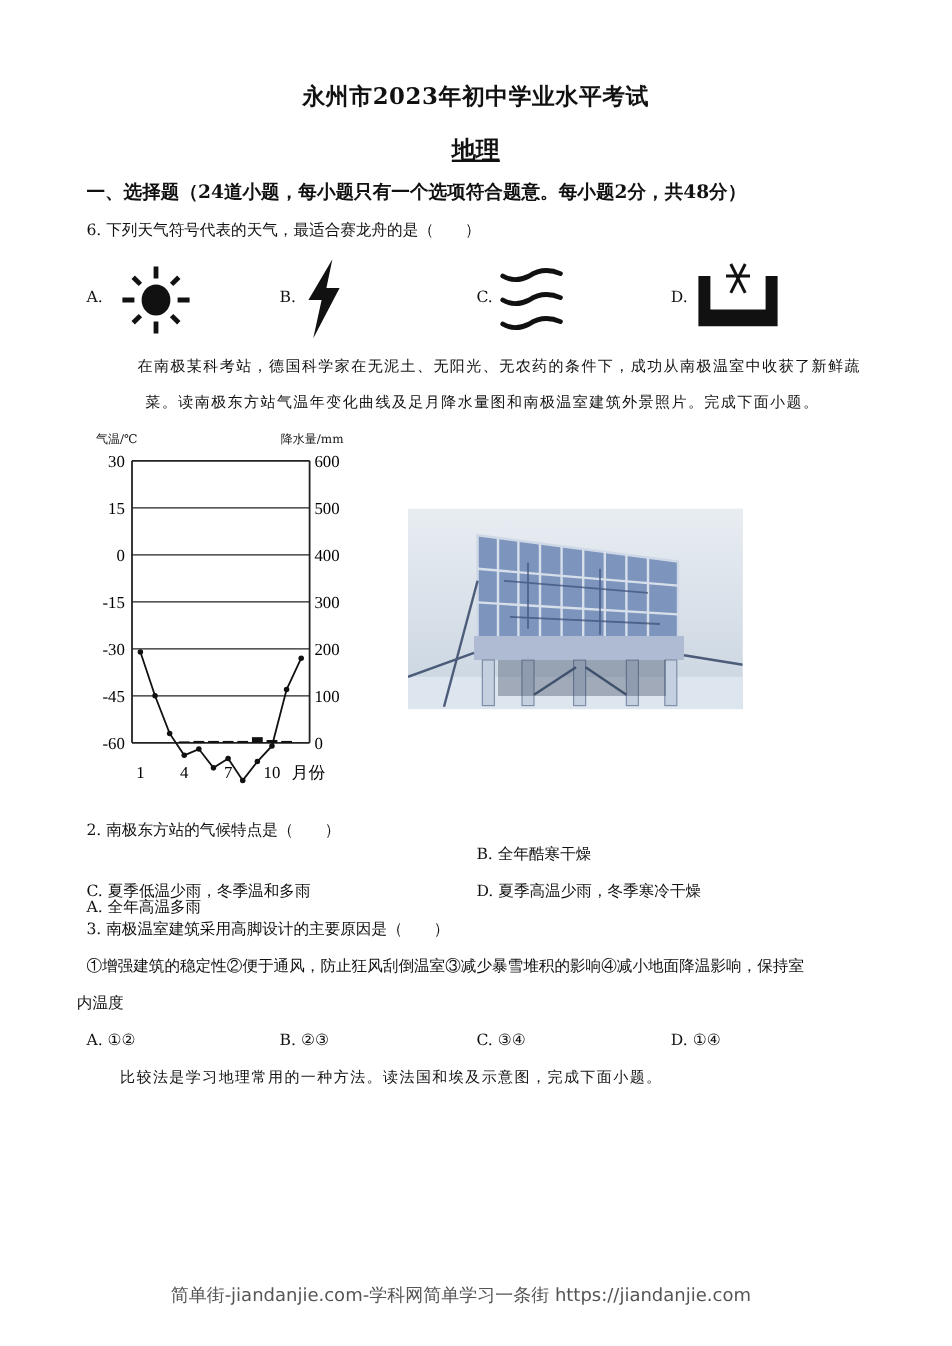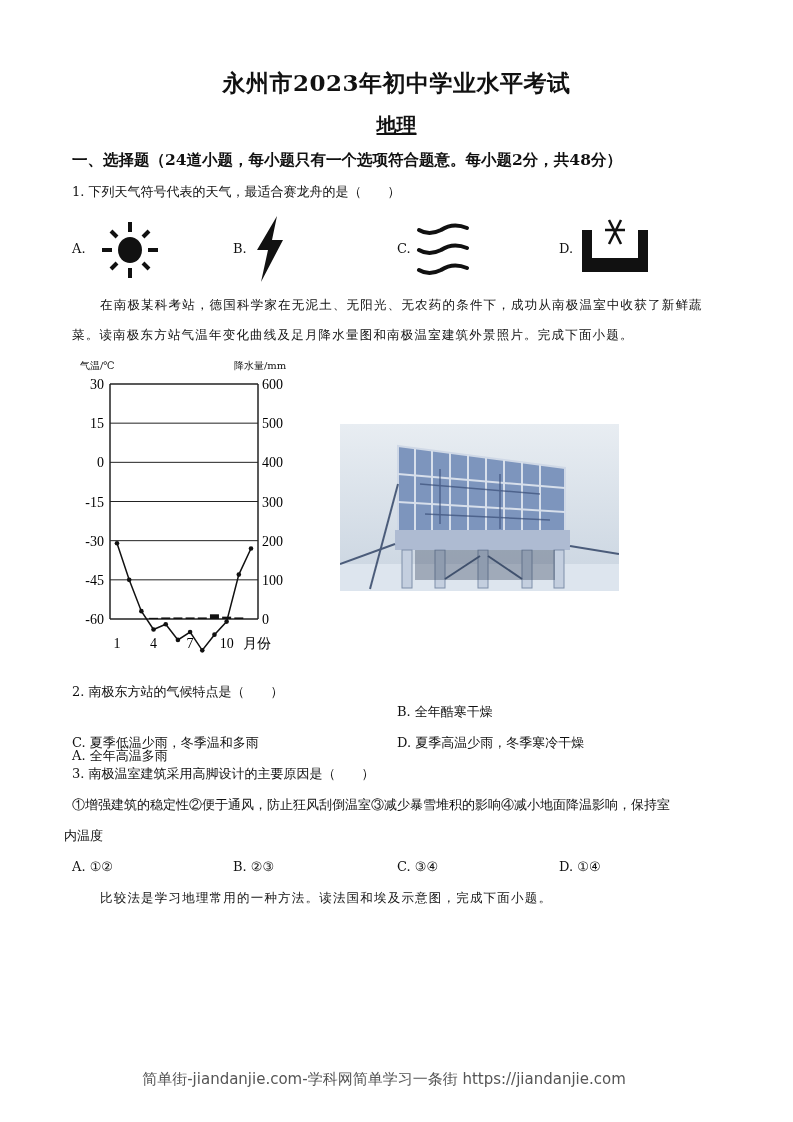--- a/index.html
+++ b/index.html
@@ -1,35 +1,35 @@
 <!DOCTYPE html>
 <html><head>
 <meta charset="utf-8">
 <style>
   html,body{margin:0;padding:0;background:#fff;}
   body{width:793px;height:1122px;position:relative;overflow:hidden;font-family:"DejaVu Serif","Liberation Serif",serif;color:#111;}
   .abs{position:absolute;}
-  .title{left:0;width:793px;text-align:center;top:68px;font-size:23px;font-weight:bold;letter-spacing:0.5px;}
+  .title{left:0;width:793px;text-align:center;top:68px;font-size:19px;font-weight:bold;letter-spacing:0.5px;}
   .subject{left:0;width:793px;text-align:center;top:112px;font-size:20px;font-weight:bold;text-decoration:underline;}
   .section{left:72px;top:150px;font-size:15.5px;font-weight:bold;}
   .q{font-size:13px;}
   .opt-label{font-size:13px;}
   .para{font-size:12.5px;letter-spacing:1.2px;line-height:30px;}
   .footer{left:0;width:768px;text-align:center;top:1070px;font-family:"DejaVu Sans","Liberation Sans",sans-serif;font-size:15px;color:#555;}
   .chart-label{font-size:10px;}
   .photo{left:340px;top:424px;width:279px;height:167px;overflow:hidden;background:#dfe6ee;}
 </style>
 </head>
 <body>
 
 <div class="abs title">永州市2023年初中学业水平考试</div>
 <div class="abs subject">地理</div>
 <div class="abs section">一、选择题（24道小题，每小题只有一个选项符合题意。每小题2分，共48分）</div>
 
-<div class="abs q" style="left:72px;top:183px;">1. 下列天气符号代表的天气，最适合赛龙舟的是（　　）</div>
+<div class="abs q" style="left:72px;top:183px;">6. 下列天气符号代表的天气，最适合赛龙舟的是（　　）</div>
 
 <div class="abs opt-label" style="left:72px;top:241px;">A.</div>
 <svg class="abs" style="left:98px;top:220px;" width="64" height="60" viewBox="0 0 64 60">
   <ellipse cx="32" cy="30" rx="12" ry="13" fill="#111"></ellipse>
   <g stroke="#111" stroke-width="4" stroke-linecap="butt">
     <line x1="32" y1="2" x2="32" y2="12"></line>
     <line x1="32" y1="48" x2="32" y2="58"></line>
     <line x1="4" y1="30" x2="14" y2="30"></line>
     <line x1="50" y1="30" x2="60" y2="30"></line>
     <line x1="13" y1="11" x2="19" y2="17"></line>
@@ -57,21 +57,21 @@
 <svg class="abs" style="left:580px;top:216px;" width="70" height="56" viewBox="0 0 70 56">
   <path d="M2,14 H12 V42 H58 V14 H68 V56 H2 Z" fill="#111"></path>
   <g stroke="#111" stroke-width="2.5">
     <line x1="35" y1="2" x2="35" y2="2"></line>
     <line x1="29" y1="4" x2="41" y2="28"></line>
     <line x1="41" y1="4" x2="29" y2="28"></line>
     <line x1="25" y1="14" x2="45" y2="14"></line>
   </g>
 </svg>
 
-<div class="abs para" style="left:72px;top:290px;width:660px;">
+<div class="abs para" style="left:72px;top:290px;width:660px;text-align:center;">
   <div style="text-indent:28px;">在南极某科考站，德国科学家在无泥土、无阳光、无农药的条件下，成功从南极温室中收获了新鲜蔬</div>
   <div>菜。读南极东方站气温年变化曲线及足月降水量图和南极温室建筑外景照片。完成下面小题。</div>
 </div>
 
 <div class="abs" style="left:70px;top:355px;width:260px;height:305px;">
   <div class="abs chart-label" style="left:10px;top:4px;">气温/℃</div>
   <div class="abs chart-label" style="left:164px;top:4px;">降水量/mm</div>
   <svg class="abs" style="left:0;top:0;" width="260" height="305" viewBox="0 0 260 305" id="chart-svg">
       <line x1="40" y1="29" x2="188" y2="29" stroke="#222" stroke-width="1.5"></line>
       <text x="34" y="34" text-anchor="end" font-size="14" font-family="Liberation Serif, serif">30</text>

